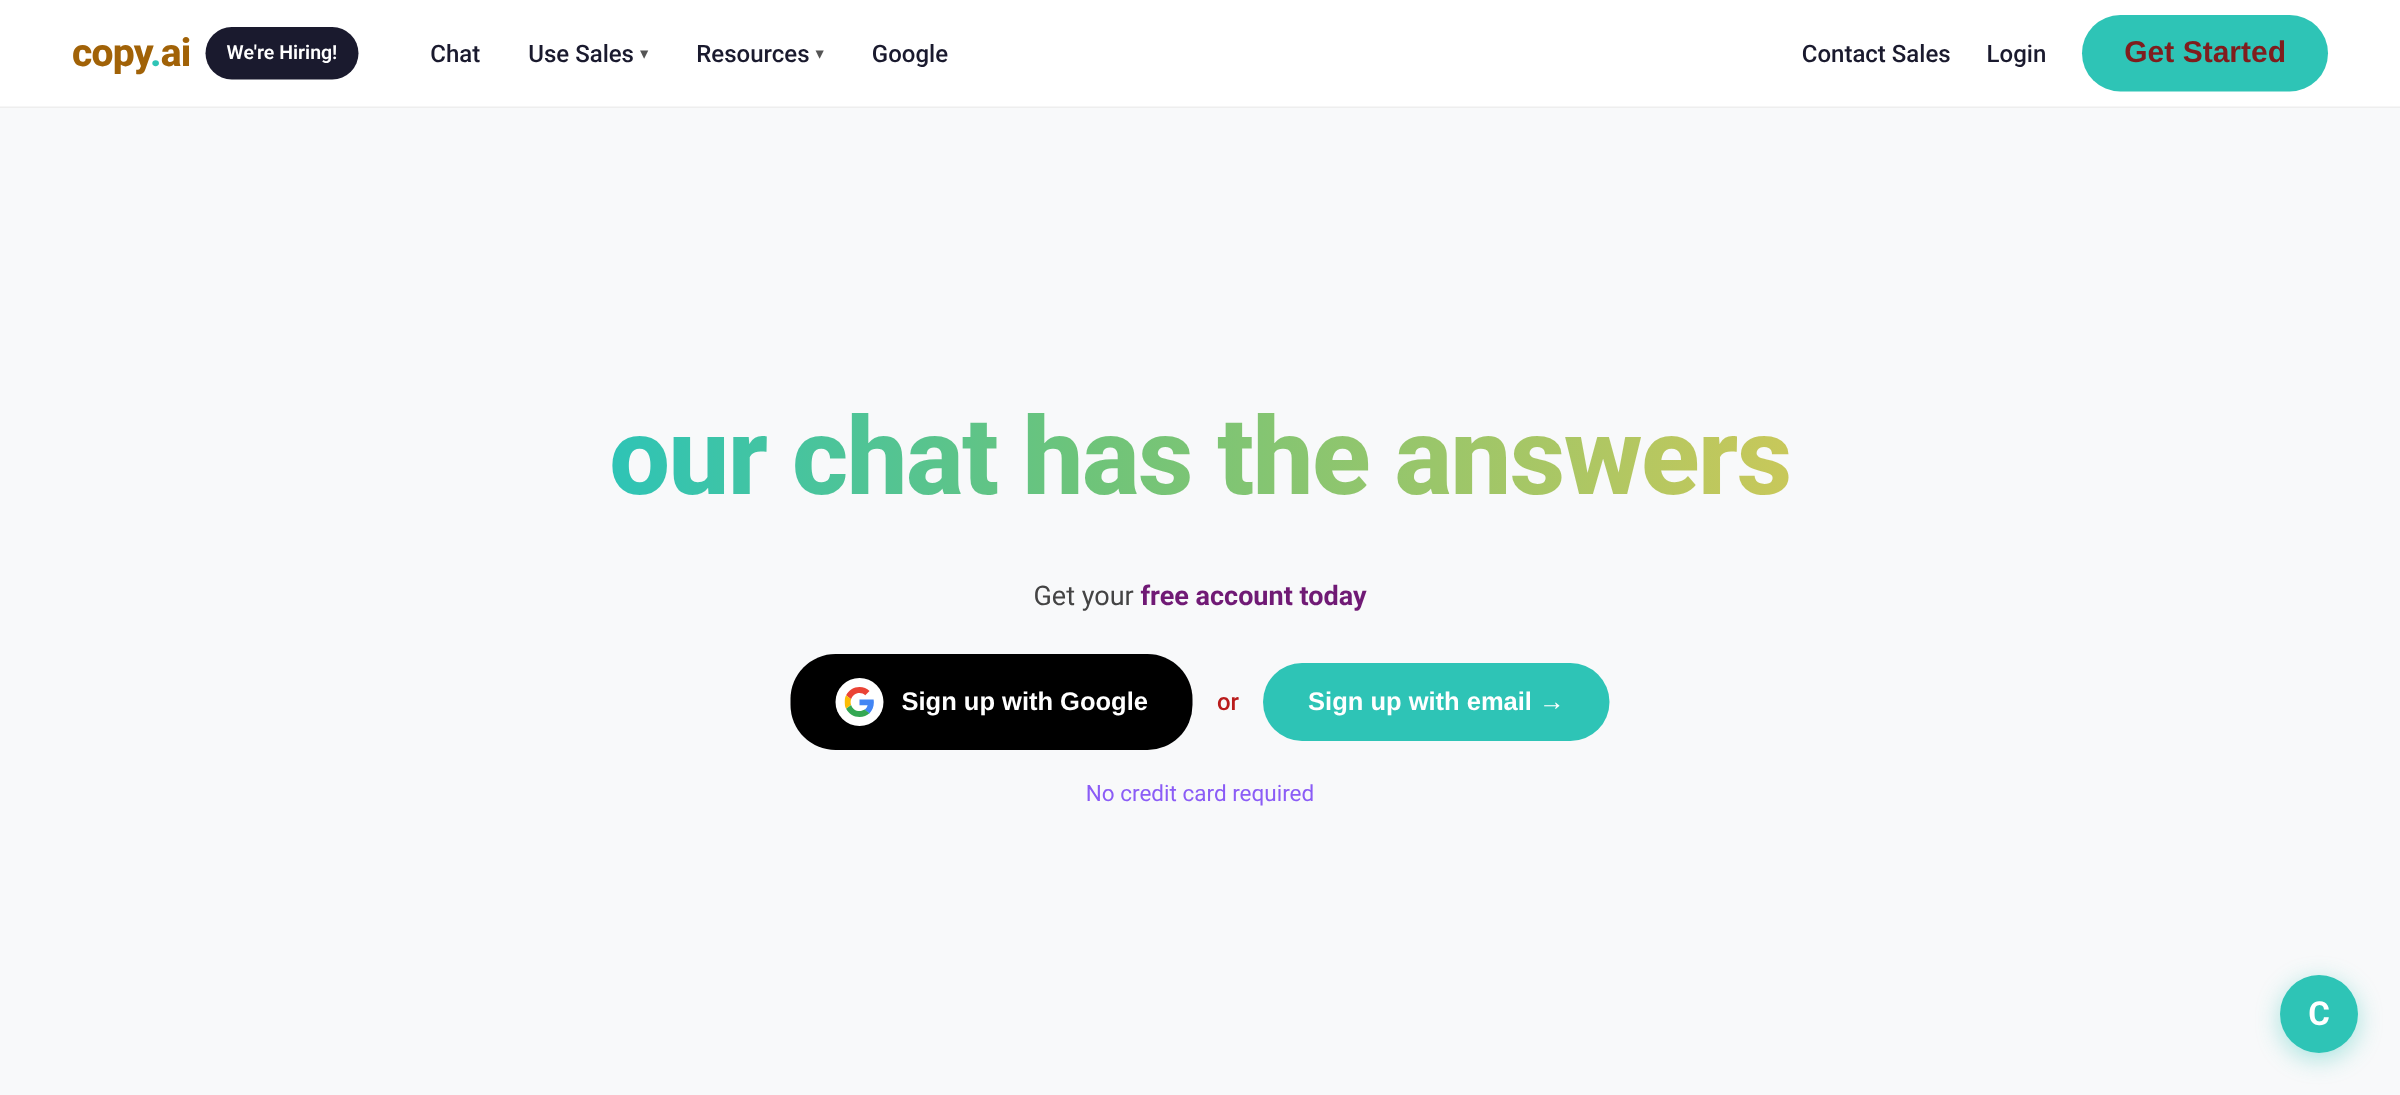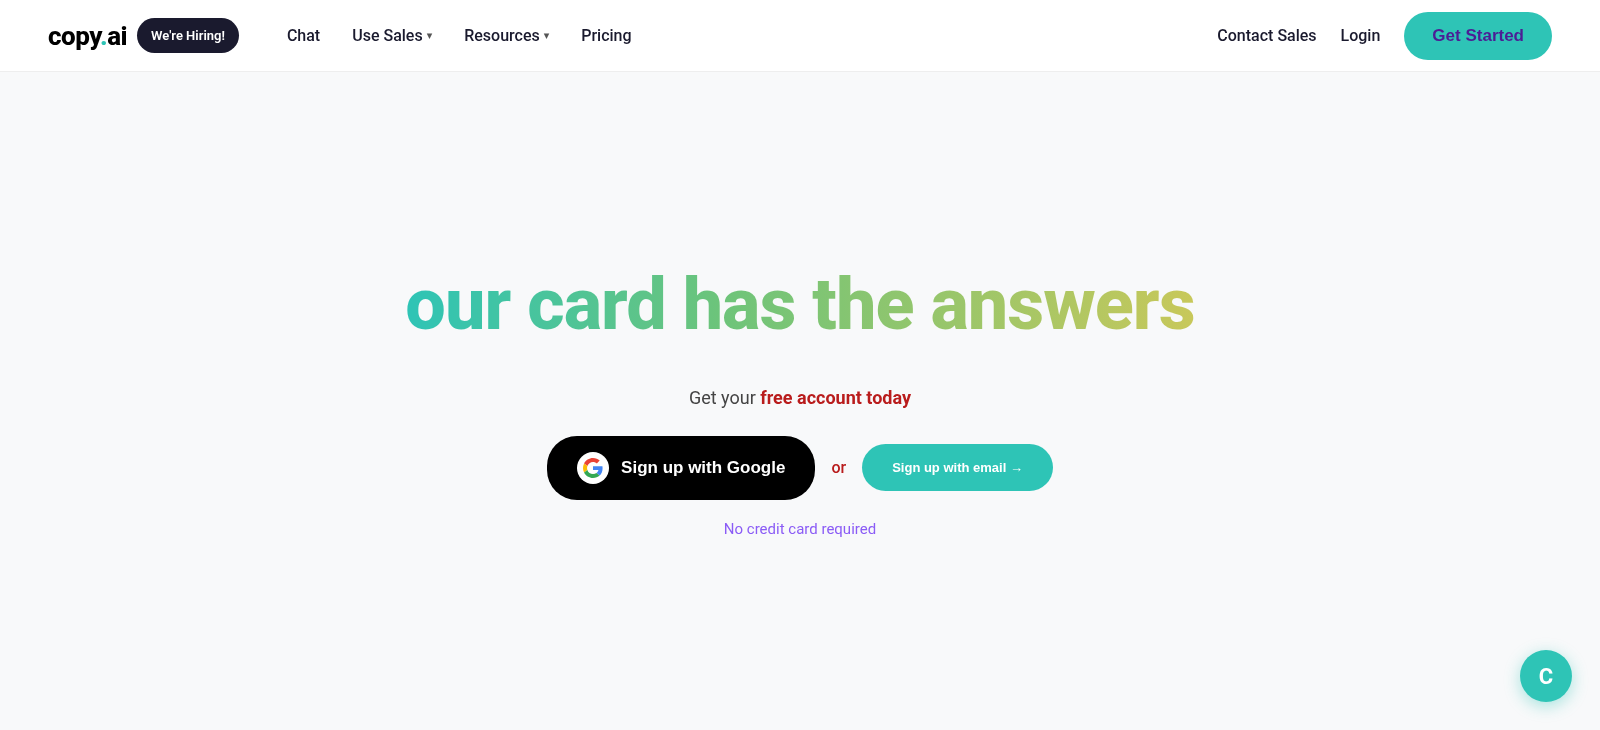--- a/index.html
+++ b/index.html
@@ -26,21 +26,21 @@
       gap: 10px;
       margin-right: 32px;
     }
     .logo-text {
       font-size: 26px;
       font-weight: 800;
       color: #1a1a2e;
       letter-spacing: -0.5px;
     }
     .logo-text span {
-      color: #000000;
+      color: #a16207;
     }
     .hiring-badge {
       background: #1a1a2e;
       color: #fff;
       font-size: 13px;
       font-weight: 600;
       padding: 10px 14px;
       border-radius: 20px;
     }
     .nav-links {
@@ -73,22 +73,22 @@
     }
     .nav-right-link {
       font-size: 16px;
       color: #1a1a2e;
       text-decoration: none;
       font-weight: 500;
       cursor: pointer;
     }
     .btn-get-started {
       background: #2ec4b6;
-      color: #4c1d95;
-      font-size: 17px;
+      color: #7f1d1d;
+      font-size: 20px;
       font-weight: 600;
       padding: 14px 28px;
       border-radius: 30px;
       border: none;
       cursor: pointer;
       white-space: nowrap;
     }
 
     
     main {
@@ -124,21 +124,21 @@
       letter-spacing: -1px;
     }
 
     .hero-subtitle {
       font-size: 18px;
       color: #444;
       margin-bottom: 28px;
     }
     .hero-subtitle strong {
       font-weight: 700;
-      color: #b91c1c;
+      color: #701a75;
     }
 
     .cta-row {
       display: flex;
       align-items: center;
       gap: 16px;
       margin-bottom: 20px;
     }
 
     .btn-google {
@@ -171,21 +171,21 @@
       color: #b91c1c;
       font-weight: 500;
     }
 
     .btn-email {
       display: flex;
       align-items: center;
       gap: 10px;
       background: #2ec4b6;
       color: #fff;
-      font-size: 13px;
+      font-size: 17px;
       font-weight: 600;
       padding: 16px 30px;
       border-radius: 30px;
       border: none;
       cursor: pointer;
     }
 
     .no-cc {
       font-size: 15px;
       color: #8b5cf6;
@@ -226,32 +226,32 @@
   <div class="nav-links">
     <a class="nav-link">Chat</a>
     <a class="nav-link">
       <span>Use Sales</span>
       <span class="chevron">▾</span>
     </a>
     <a class="nav-link">
       <span>Resources</span>
       <span class="chevron">▾</span>
     </a>
-    <a class="nav-link">Pricing</a>
+    <a class="nav-link">Google</a>
   </div>
 
   <div class="nav-right">
     <a class="nav-right-link">Contact Sales</a>
     <a class="nav-right-link">Login</a>
     <button class="btn-get-started">Get Started</button>
   </div>
 </nav>
 
 <main>
-  <div class="hero-subline">our card has the answers</div>
+  <div class="hero-subline">our chat has the answers</div>
 
   <p class="hero-subtitle">
     <span>Get your </span><strong>free account today</strong>
   </p>
 
   <div class="cta-row">
     <button class="btn-google">
       <span class="google-icon-wrap">
         <svg width="20" height="20" viewBox="0 0 48 48">
           <path fill="#EA4335" d="M24 9.5c3.54 0 6.71 1.22 9.21 3.6l6.85-6.85C35.9 2.38 30.47 0 24 0 14.62 0 6.51 5.38 2.56 13.22l7.98 6.19C12.43 13.72 17.74 9.5 24 9.5z"></path>

